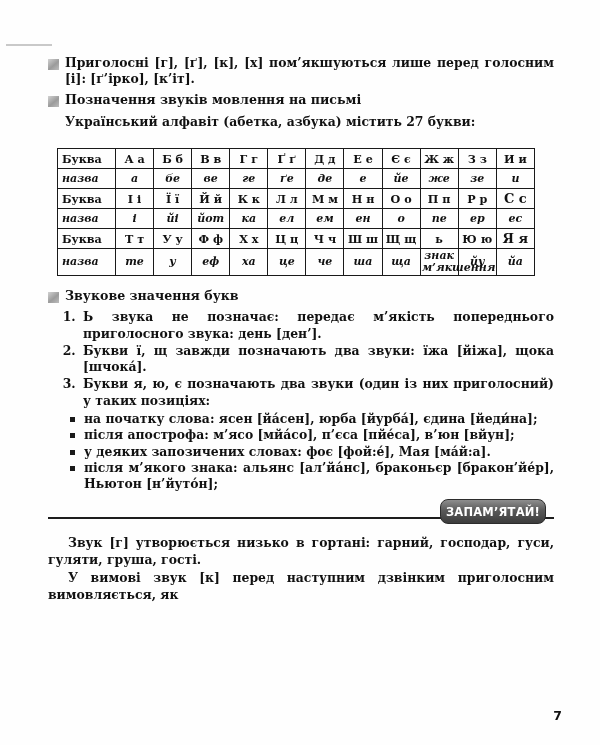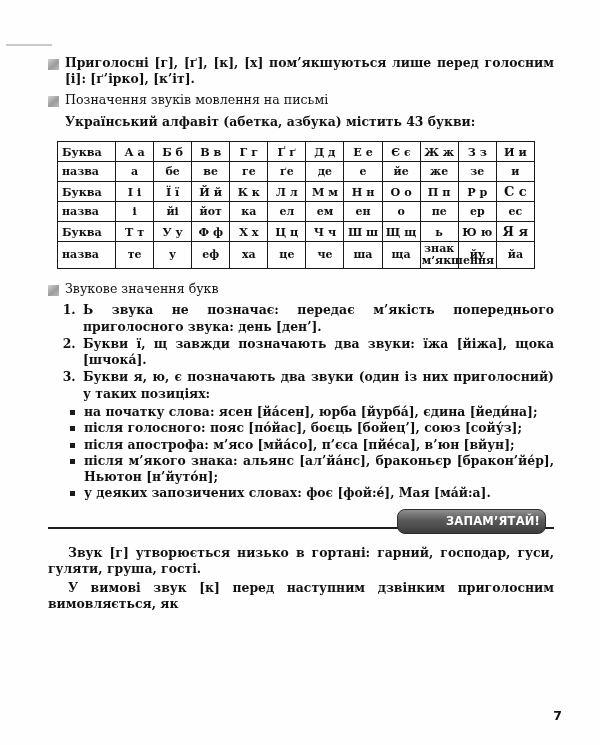--- a/index.html
+++ b/index.html
@@ -51,54 +51,55 @@
     background: linear-gradient(140deg, #d2d2d2 0%, #9b9b9b 55%, #bdbdbd 100%);
   }
   .sq-text {
     flex: 1 1 auto;
     font-size: 12.4px;
     line-height: 16.2px;
     font-weight: bold;
     text-align: justify;
   }
   .bi { font-weight: bold; }
-  .hdr { font-weight: normal; font-size: 12.6px; }
+  .hdr { font-weight: bold; font-size: 12.6px; }
 
   .lead {
     font-size: 12.4px;
     line-height: 16.4px;
     font-weight: bold;
     margin: 3px 0 4px 17px;
   }
 
   
   table.alphabet {
     border-collapse: collapse;
     margin-left: 9px;
-    margin-top: 11px;
+    margin-top: 18px;
     table-layout: fixed;
     width: 478px;
   }
   table.alphabet td {
     border: 1px solid #1a1a1a;
     text-align: center;
     vertical-align: middle;
     padding: 1px 1px;
     height: 17px;
     font-size: 11.2px;
     font-weight: bold;
     line-height: 12px;
     white-space: nowrap;
   }
   table.alphabet td.rowlabel {
     text-align: left;
     padding-left: 4px;
     width: 52px;
   }
   table.alphabet tr.name td {
+    font-style: italic;
     font-weight: bold;
     font-size: 11px;
   }
   table.alphabet td.wide { }
   table.alphabet td.outlined {
     font-size: 13px;
     font-weight: bold;
     font-family: "DejaVu Serif", "Liberation Serif", serif;
   }
   td.tall { height: 26px; }
@@ -168,21 +169,20 @@
     right: 8px;
     top: 0px;
     width: 104px;
     height: 23px;
     border-radius: 8px;
     background: linear-gradient(180deg, #8e8e8e 0%, #5a5a5a 45%, #3c3c3c 100%);
     border: 1px solid #2c2c2c;
     display: flex;
     align-items: center;
     justify-content: center;
-    padding-left: 43px;
   }
   .badge span {
     color: #ffffff;
     font-size: 11.5px;
     font-weight: bold;
     letter-spacing: .2px;
     font-family: "DejaVu Sans", "Liberation Sans", sans-serif;
   }
 
   .remember-body { margin-top: 6px; }
@@ -210,21 +210,21 @@
         <span>Приголосні [г], [ґ], [к], [х] пом’якшуються лише перед голосним [і]: </span><span class="bi">[ґ’ірко],</span>
         <span class="bi">[к’іт].</span>
       </div>
     </div>
 
     <div class="sq-block">
       <span class="sq-bullet"></span>
       <div class="sq-text hdr">Позначення звуків мовлення на письмі</div>
     </div>
 
-    <div class="lead">Український алфавіт (абетка, азбука) містить 43 букви:</div>
+    <div class="lead">Український алфавіт (абетка, азбука) містить 27 букви:</div>
 
     <table class="alphabet">
       <tbody>
 
         <tr>
           <td class="rowlabel">Буква</td>
           <td>А а</td>
           <td>Б б</td>
           <td>В в</td>
           <td>Г г</td>
@@ -329,30 +329,27 @@
       <li value="3">
         <span>Букви </span><span class="bi">я, ю, є</span><span> позначають два звуки (один із них приголосний) у таких позиціях:</span>
       </li>
     </ol>
 
     <ul class="sub">
       <li>
         <span>на початку слова: </span><span class="bi">ясен [йа́сен], юрба [йурба́], єдина [йеди́на];</span>
       </li>
       <li>
-        <span>після голосного: </span><span class="bi">пояс [по́йас], боєць [бойец’], союз [сойу́з];</span>
+        <span>після апострофа: </span><span class="bi">м’ясо [мйа́со], п’єса [пйе́са], в’юн [вйун];</span>
       </li>
       <li>
-        <span>після апострофа: </span><span class="bi">м’ясо [мйа́со], п’єса [пйе́са], в’юн [вйун];</span>
+        <span>у деяких запозичених словах: </span><span class="bi">фоє [фой:е́], Мая [ма́й:а].</span>
       </li>
       <li>
         <span>після м’якого знака: </span><span class="bi">альянс [ал’йа́нс], браконьєр [бракон’йе́р], Ньютон [н’йуто́н];</span>
-      </li>
-      <li>
-        <span>у деяких запозичених словах: </span><span class="bi">фоє [фой:е́], Мая [ма́й:а].</span>
       </li>
     </ul>
 
 
     <div class="badge-zone">
       <div class="rule-line rule-top"></div>
       <div class="badge">
         <span>ЗАПАМ’ЯТАЙ!</span>
       </div>
     </div>

